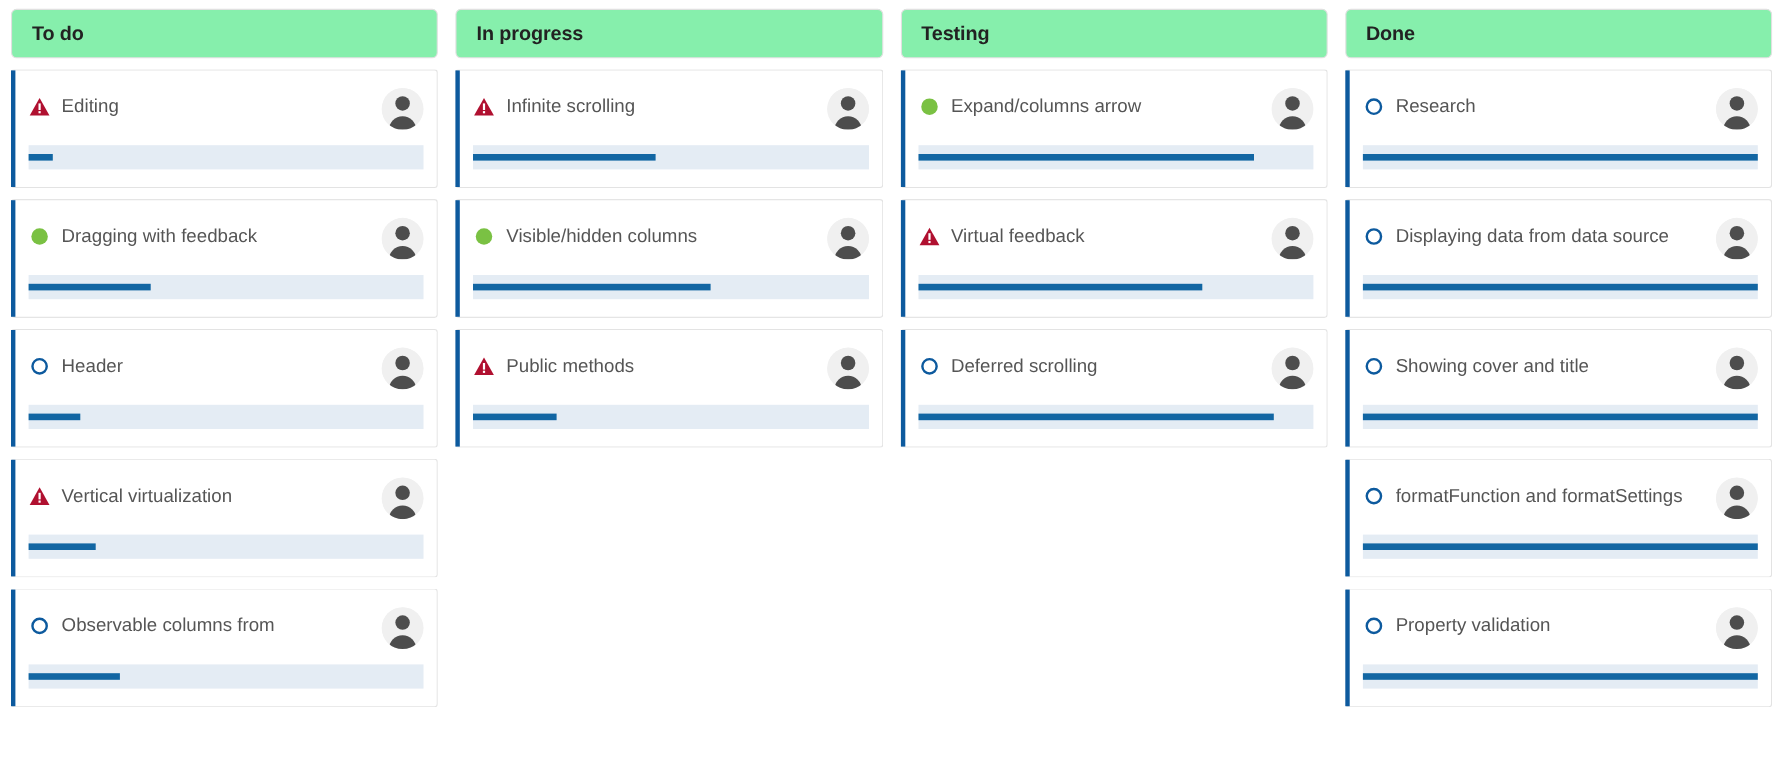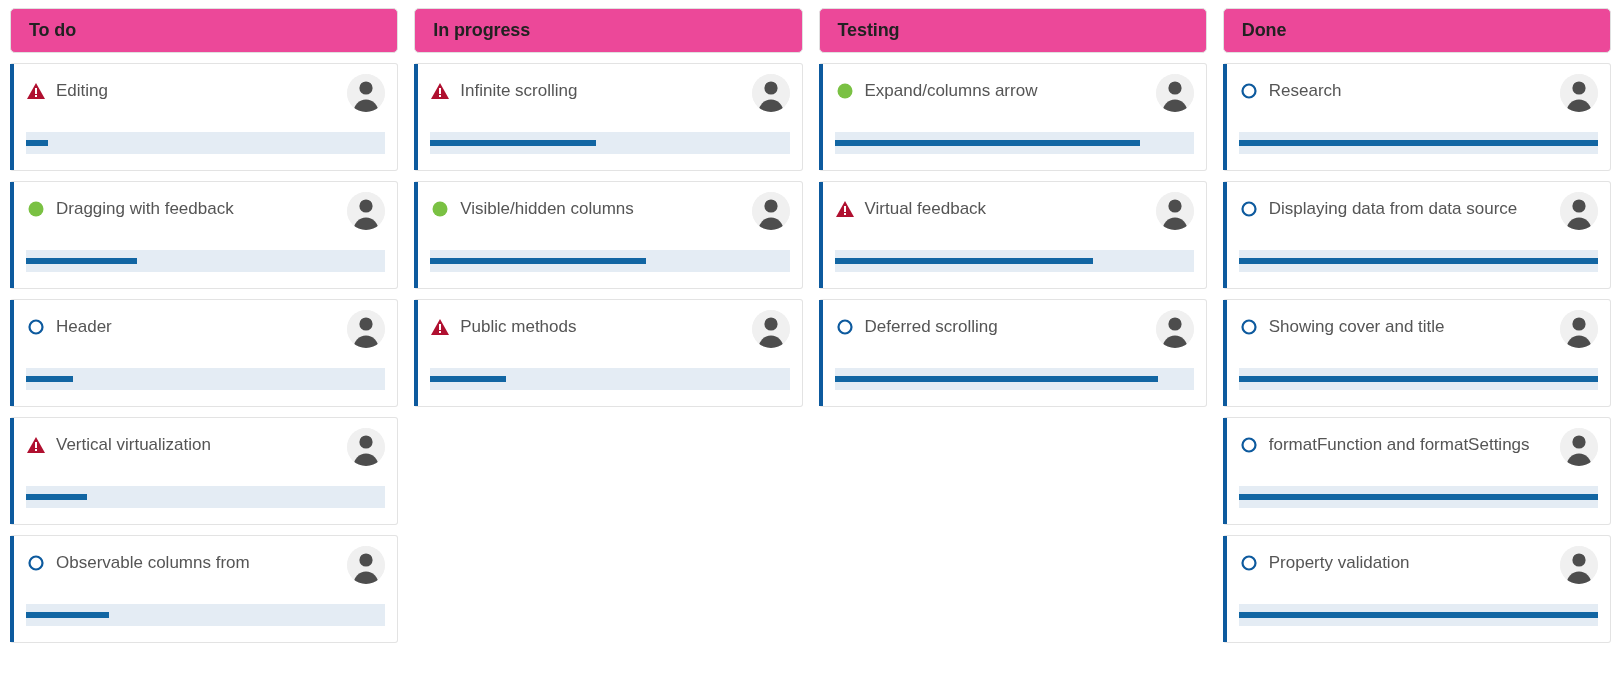--- a/index.html
+++ b/index.html
@@ -23,21 +23,21 @@
 
   .column {
     flex: 1 1 0;
     min-width: 0;
     display: flex;
     flex-direction: column;
     gap: 10px;
   }
 
   .column-header {
-    background: #ec4899;
+    background: #86efac;
     border: 1px solid #e0e0e0;
     border-radius: 5px;
     height: 45px;
     display: flex;
     align-items: center;
     padding: 0 18px;
   }
 
   .column-header-title {
     font-size: 18px;
@@ -55,21 +55,21 @@
   .card {
     position: relative;
     background: #ffffff;
     border: 1px solid #e3e3e3;
     border-left: none;
     border-radius: 3px;
     padding: 14px 12px 0 16px;
     min-height: 108px;
     display: flex;
     flex-direction: column;
-    justify-content: space-between;
+    justify-content: flex-end;
   }
 
   .card-accent {
     position: absolute;
     left: 0;
     top: 0;
     bottom: 0;
     width: 4px;
     background: #0d5a9e;
   }

